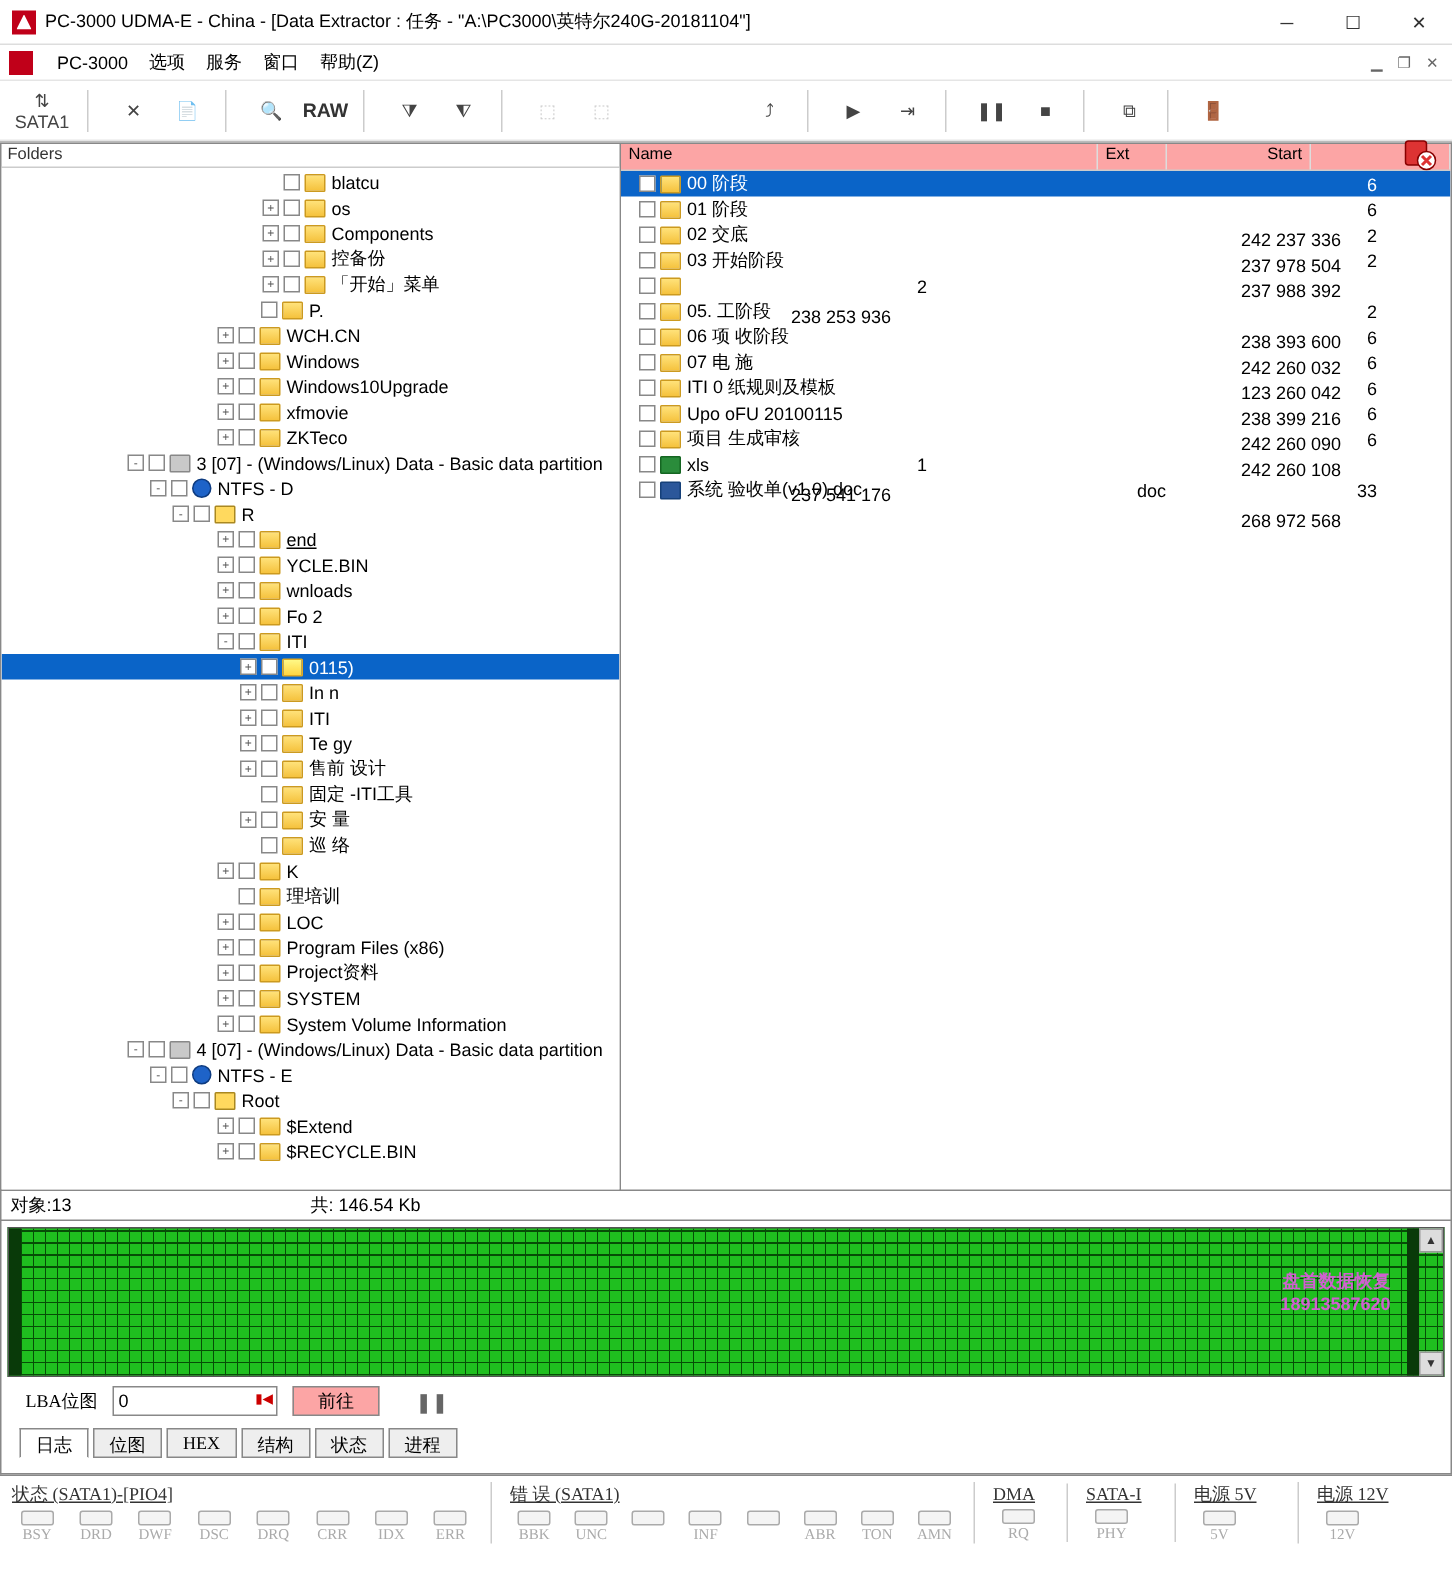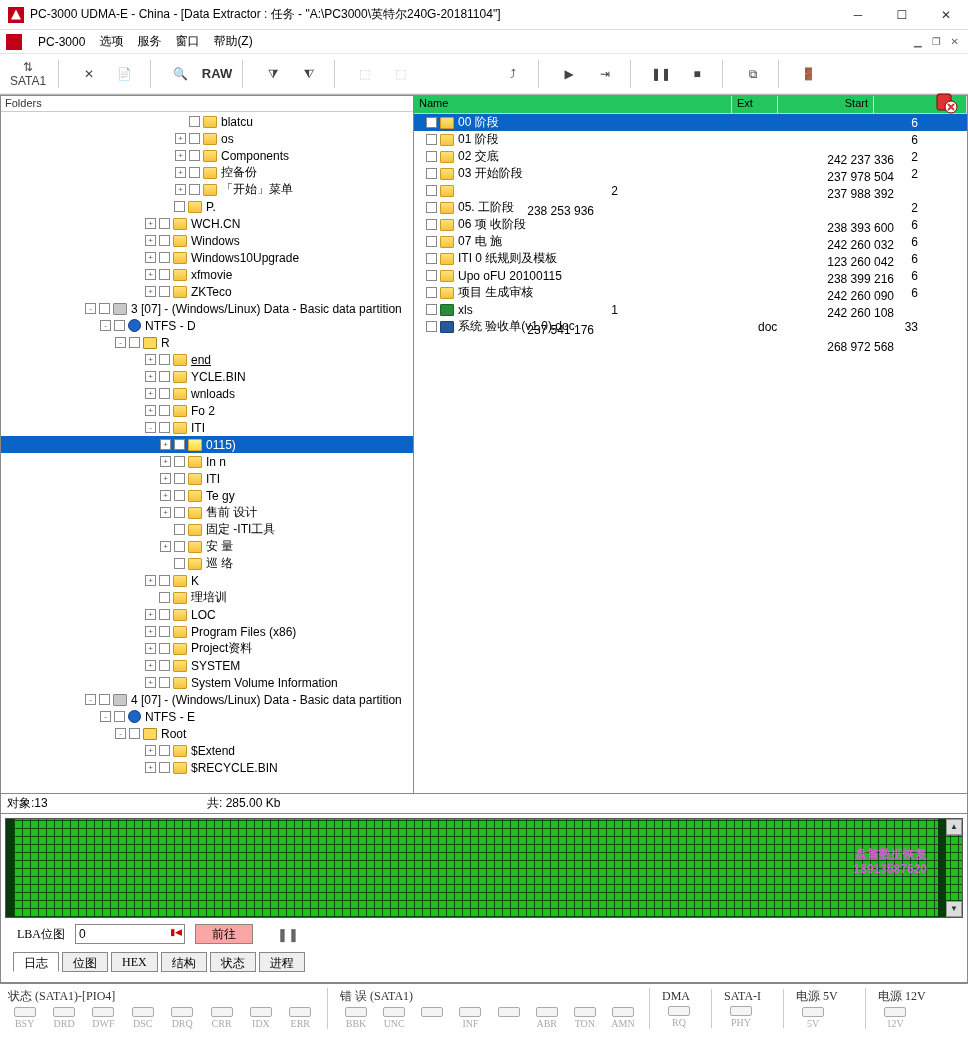--- a/index.html
+++ b/index.html
@@ -33,21 +33,21 @@
 .tree-row .expander.empty { opacity:0; }
 .tree-row .ck { width:11px; height:11px; border:1px solid #888; margin-right:3px; background:#fff;}
 .tree-row .ic { width:14px; height:12px; background:linear-gradient(#ffe27a,#f5c23d); border:1px solid #cc9a1f; border-radius:1px; margin-right:4px;}
 .tree-row .ic.drive { background:#c9c9c9; border-color:#888; }
 .tree-row .ic.ntfs { background:#1e63c8; border-color:#0d3b80; border-radius:50%; width:13px; height:13px;}
 .tree-row .ic.root { background:#ffd95e; border-color:#aa8820; }
 .tree-row.selected { background:#0a64c8; color:#fff; }
 .tree-row.selected .ic { filter:brightness(1.1); }
 
 .files-pane { flex:1; border:1px solid #888; border-left:none; display:flex; flex-direction:column; overflow:hidden;}
-.files-head { display:flex; height:18px; border-bottom:1px solid #ccc; background:#22c55e; }
+.files-head { display:flex; height:18px; border-bottom:1px solid #ccc; background:#fca5a5; }
 .files-head .col { border-right:1px solid #ddd; padding:1px 5px; font-size:11px; color:#000; }
 .files-body { flex:1; overflow-x:hidden; overflow-y:auto; }
 .file-row { display:flex; align-items:center; height:17px; }
 .file-row.selected { background:#0a64c8; color:#fff; }
 .file-row .ck { width:11px; height:11px; border:1px solid #888; margin:0 3px 0 12px; background:#fff;}
 .file-row .ic { width:14px; height:12px; background:linear-gradient(#ffe27a,#f5c23d); border:1px solid #cc9a1f; border-radius:1px; margin-right:4px;}
 .file-row .ic.xls { background:#2a8c3b; border-color:#156622;}
 .file-row .ic.doc { background:#2b579a; border-color:#154079;}
 .file-row .name { flex:0 0 300px; overflow:hidden; text-overflow:ellipsis; white-space:nowrap; padding-right:4px;}
 .file-row .ext { flex:0 0 46px; }
@@ -70,21 +70,21 @@
 .lba-row input { width:110px; height:20px; padding:1px 3px; border:1px solid #888; }
 .lba-row button { height:20px; padding:0 16px; border:1px solid #888; background:#fca5a5; }
 .watermark { position:absolute; right:40px; bottom:104px; color:#d060d0; font-size:15px; font-weight:bold; text-align:right; line-height:1.3; font-family:"Microsoft YaHei"; }
 
 .tabs-row { display:flex; gap:4px; padding:2px 8px 6px; }
 .tabs-row .tab { padding:2px 10px; border:1px solid #888; background:#eee; margin-right:-1px; font-family:SimSun; height:20px;}
 .tabs-row .tab.active { background:#fff; border-bottom-color:#fff; }
 
 .bottombar { border-top:1px solid #888; padding:4px 8px 2px; }
 .bline { display:flex; align-items:center; gap:6px; margin-bottom:2px;}
-.bsection-title { font-family:SimSun; color:#333; white-space:nowrap;}
+.bsection-title { font-family:SimSun; color:#333; white-space:nowrap;text-decoration:underline;}
 .bled-row { display:flex; gap:6px; flex-wrap:nowrap;}
 .bled { display:flex; flex-direction:column; align-items:center; width:34px;}
 .bled .dot { width:22px; height:10px; border:1px solid #aaa; border-radius:2px; background:#f4f4f4;}
 .bled .lab { font-size:10px; color:#aaa; font-family:Tahoma; margin-top:1px;}
 .bblock { display:flex; flex-direction:column; gap:2px; }
 .bblock.rborder { border-right:1px solid #ccc; padding-right:10px; margin-right:6px;}
 
 
 .ind{display:inline-block;}
 </style>
@@ -542,21 +542,21 @@
           <span class="ext">doc</span>
           <span class="start">268 972 568</span>
           <span class="last">33</span>
         </div>
       </div>
   </div>
 </div>
 
 <div class="statusstrip">
   <span class="cell">对象:13</span>
-  <span class="cell">共:   285.00 Kb</span>
+  <span class="cell">共:   146.54 Kb</span>
 </div>
 
 <div class="progress-area" style="position:relative">
   <div class="blocks">
     <div class="head-slot"></div>
     <div class="tail-slot"></div>
     <span class="scroll-arrow" style="top:0">▲</span>
     <span class="scroll-arrow" style="bottom:0">▼</span>
   </div>
   <div class="lba-row">

